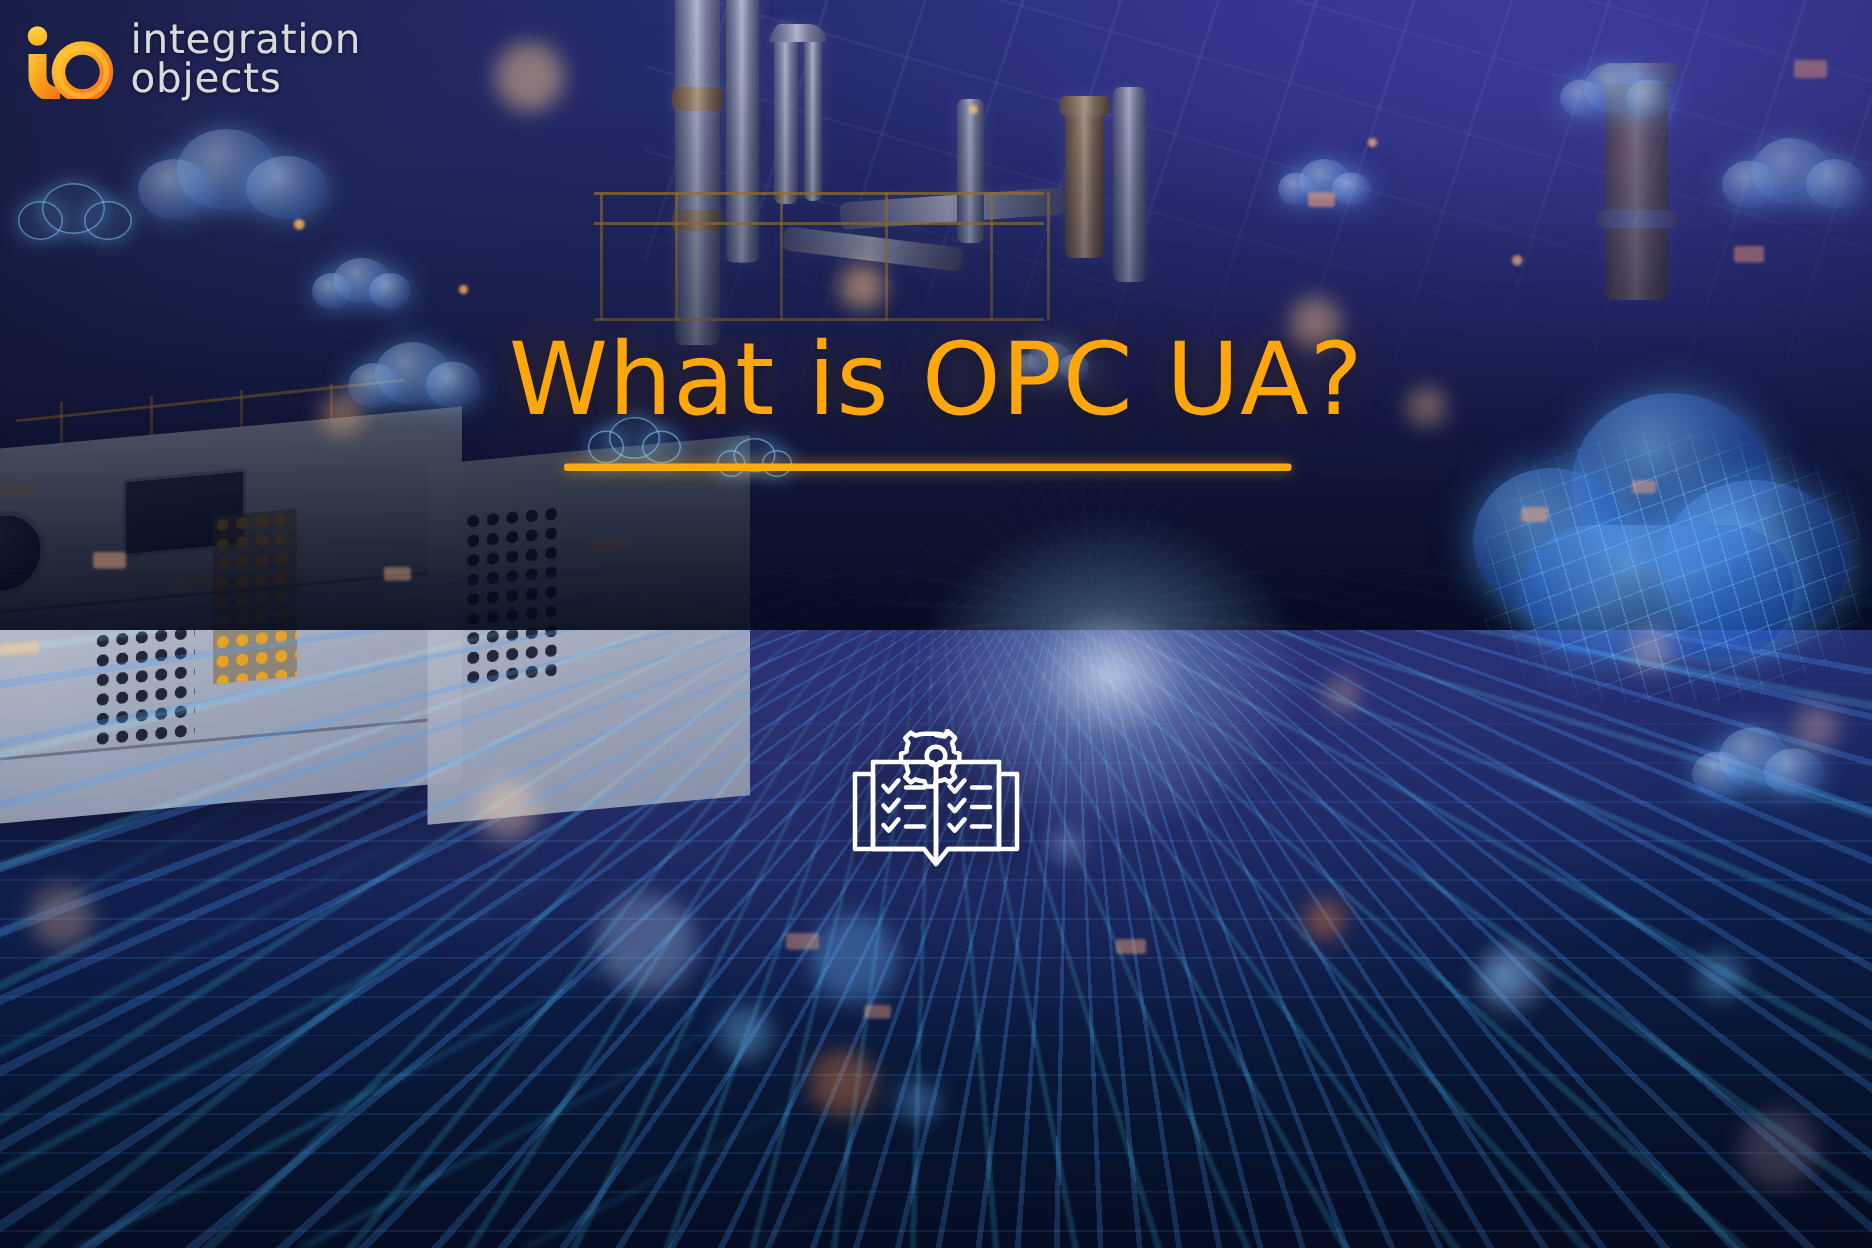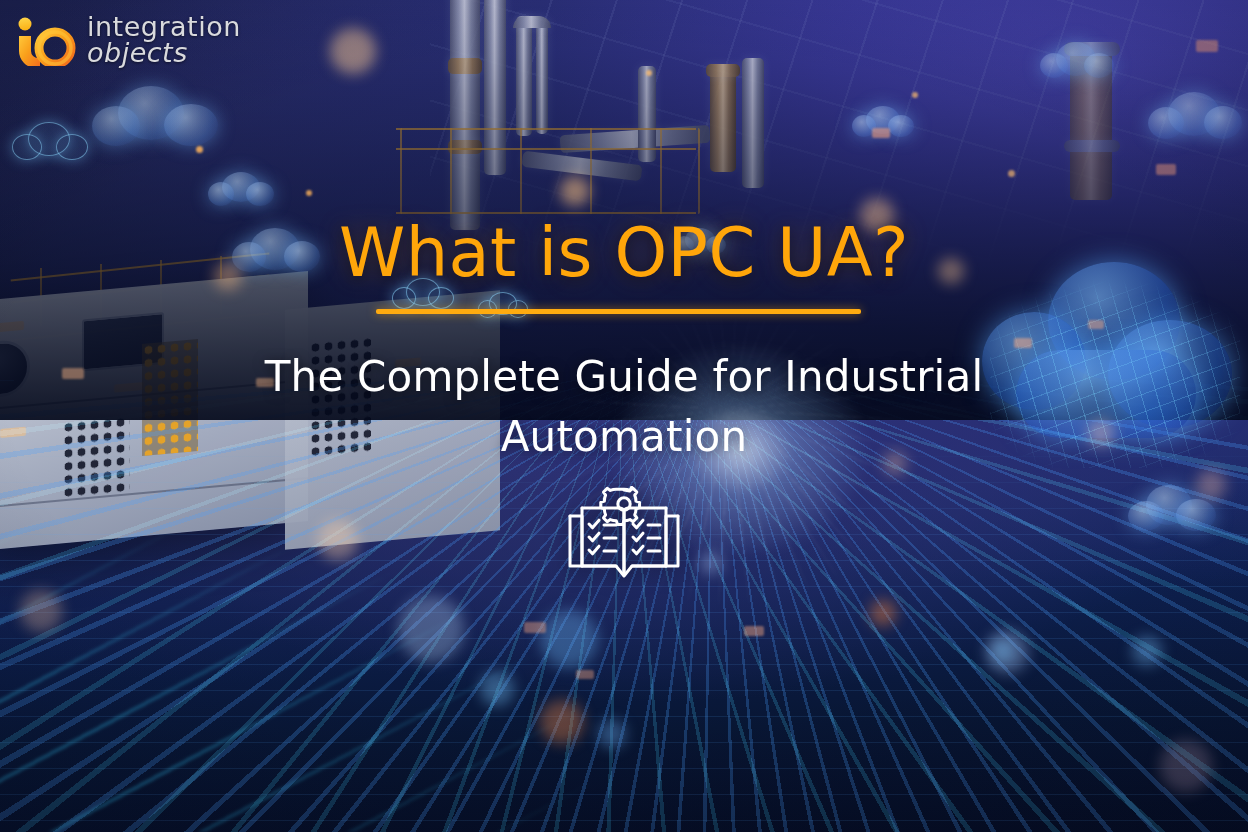--- a/index.html
+++ b/index.html
@@ -183,21 +183,21 @@
     display:flex;align-items:center;gap:11px;
     z-index:40;
   }
   .logo-mark{width:62px;height:52px;flex:0 0 auto;display:block;}
   .logo-word{display:flex;flex-direction:column;line-height:.96;}
   .logo-word span{
     font-family:"DejaVu Sans", sans-serif;
     font-size:27px;letter-spacing:.5px;color:#d9dadd;font-weight:400;
     text-shadow:0 1px 3px rgba(0,0,0,.55);
   }
-  .logo-word span.l2{font-size:27px;font-style:italic;}
+  .logo-word span.l2{font-size:27px;}
 
   .content{
     position:absolute;left:0;right:0;top:0;bottom:0;
     z-index:30;display:flex;flex-direction:column;align-items:center;text-decoration:underline;
   }
   .title{
     margin:0;position:absolute;left:0;right:0;top:214px;
     text-align:center;
     font-size:67px;font-weight:400;letter-spacing:.4px;
     color:#FFA60A;
@@ -426,21 +426,20 @@
     </svg>
     <div class="logo-word">
       <span class="l1">integration</span>
       <span class="l2">objects</span>
     </div>
   </div>
 
   <div class="content">
     <h1 class="title">What is OPC UA?</h1>
     <div class="rule"></div>
-    <h2 class="subtitle">The Complete Guide for Industrial Automation</h2>
 
     <svg class="book-icon" viewBox="0 0 116 98" aria-hidden="true">
       <g fill="none" stroke="#ffffff" stroke-width="3" stroke-linecap="round" stroke-linejoin="round">
 
         <path d="M58 4 l5.6 1.1 2.0 -4.0 M58 4"></path>
         <circle cx="58" cy="18" r="6.2"></circle>
         <path d="M58 3.2 a14.8 14.8 0 0 1 6.0 1.25 l3.1 -2.1 3.7 3.7 -2.1 3.1
                  a14.8 14.8 0 0 1 1.25 6.0 l3.6 1.2 v5.3 l-3.6 1.2
                  a14.8 14.8 0 0 1 -1.25 6.0 l2.1 3.1 -3.7 3.7 -3.1 -2.1
                  a14.8 14.8 0 0 1 -6.0 1.25 l-1.2 3.6 h-5.3 l-1.2 -3.6

